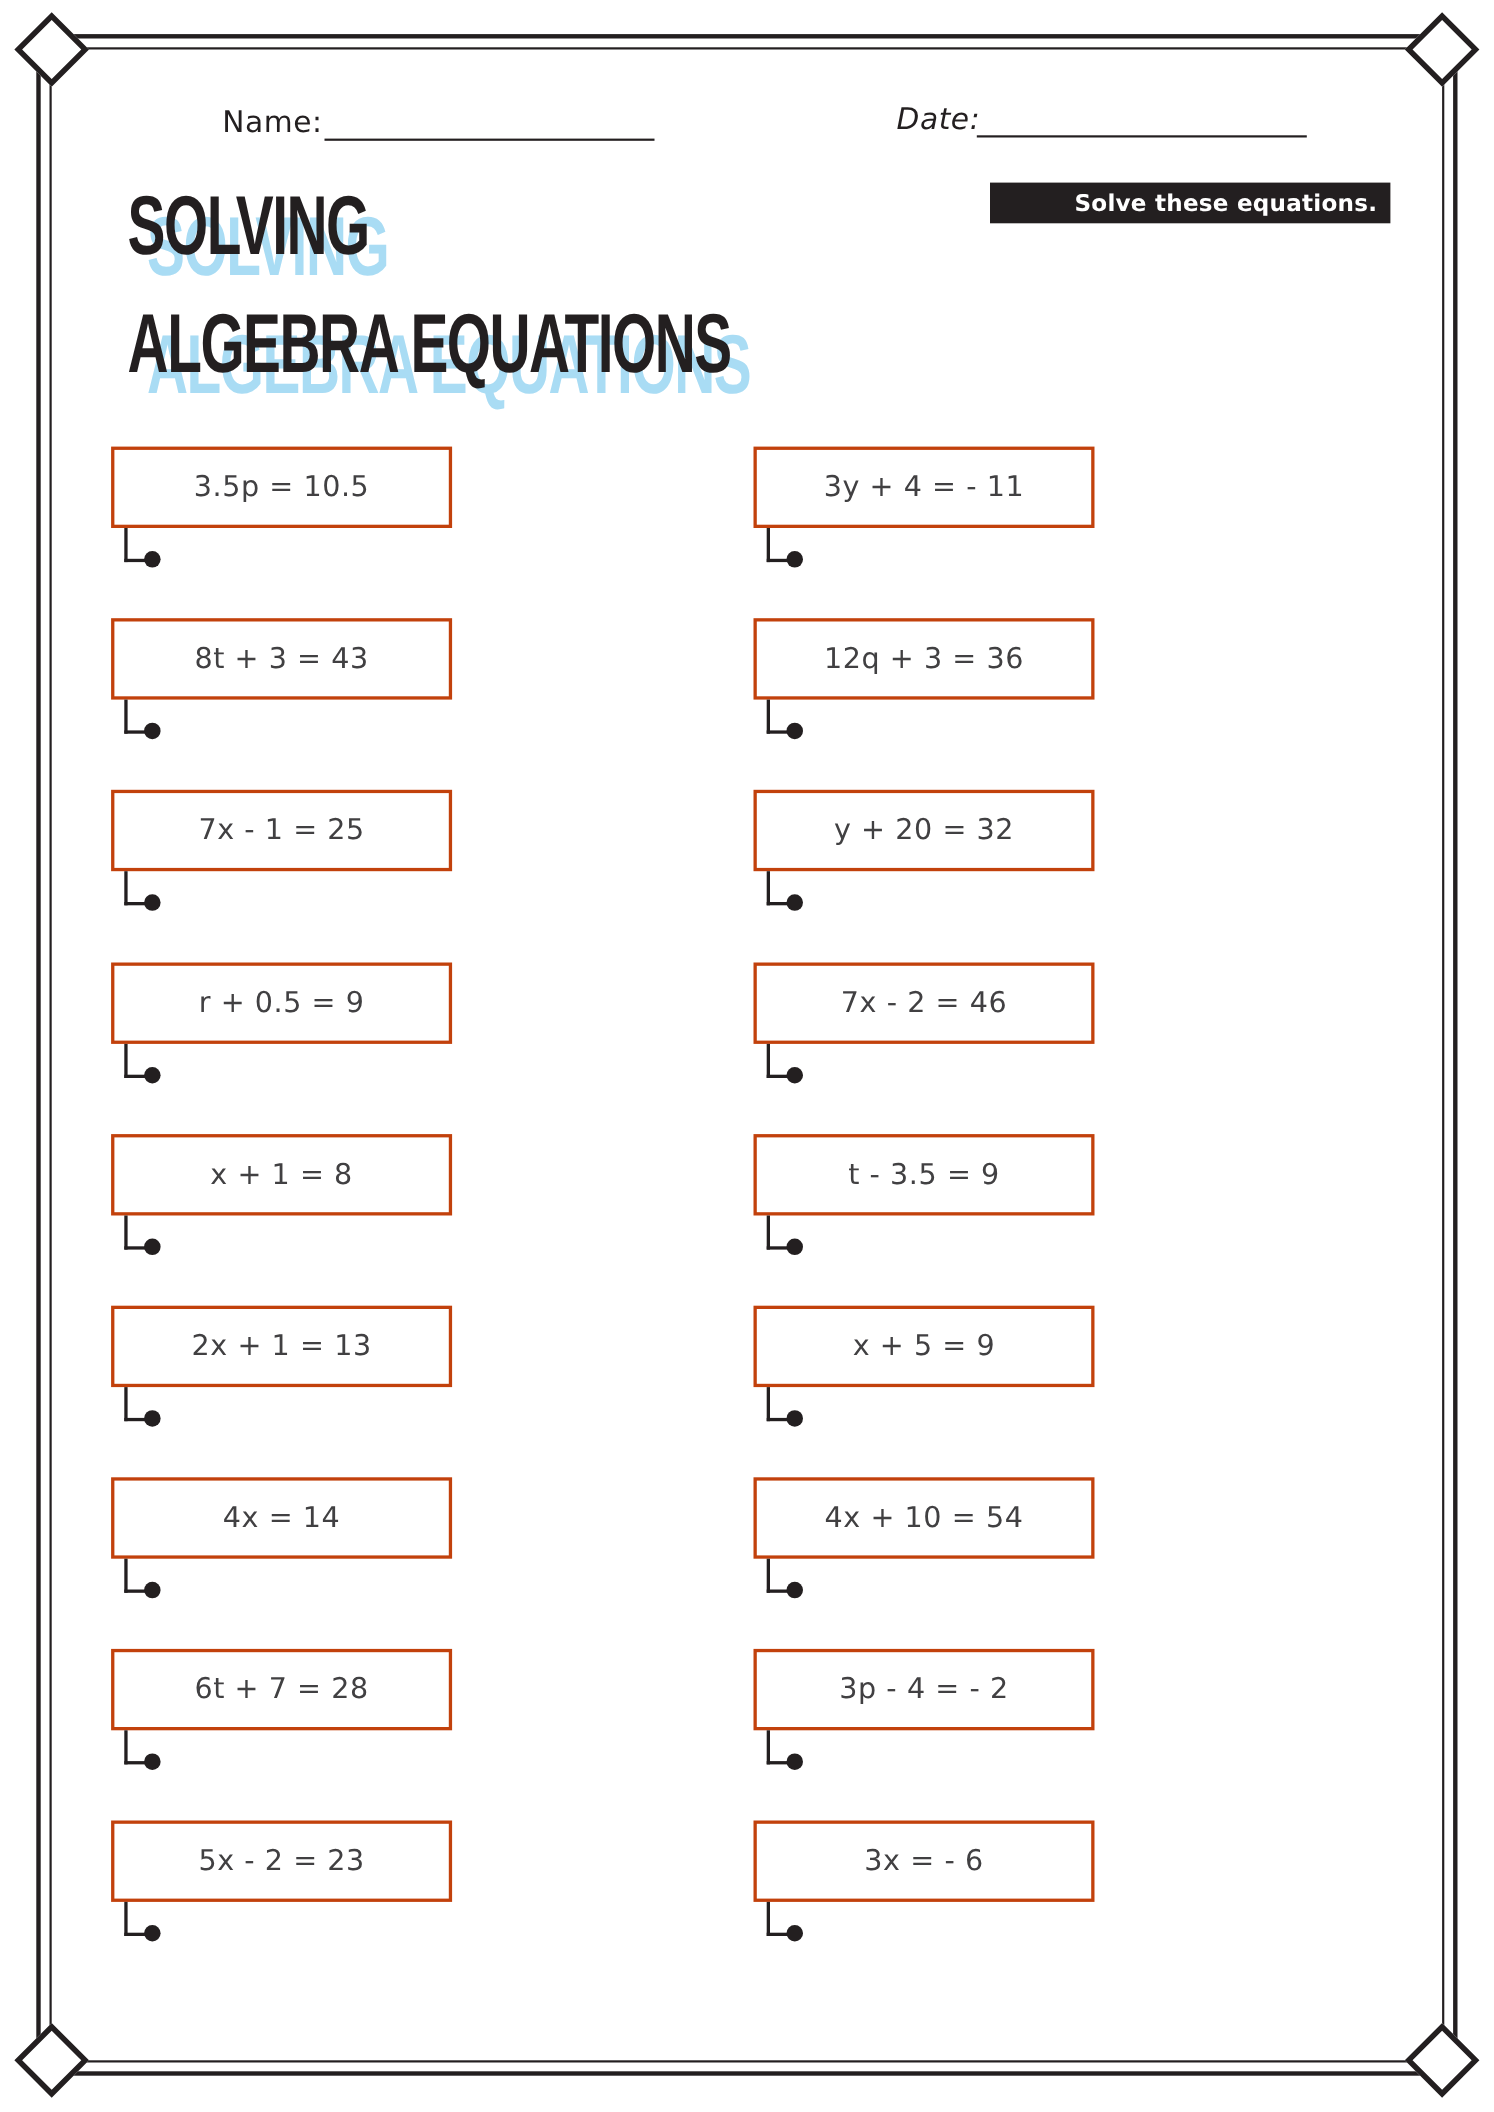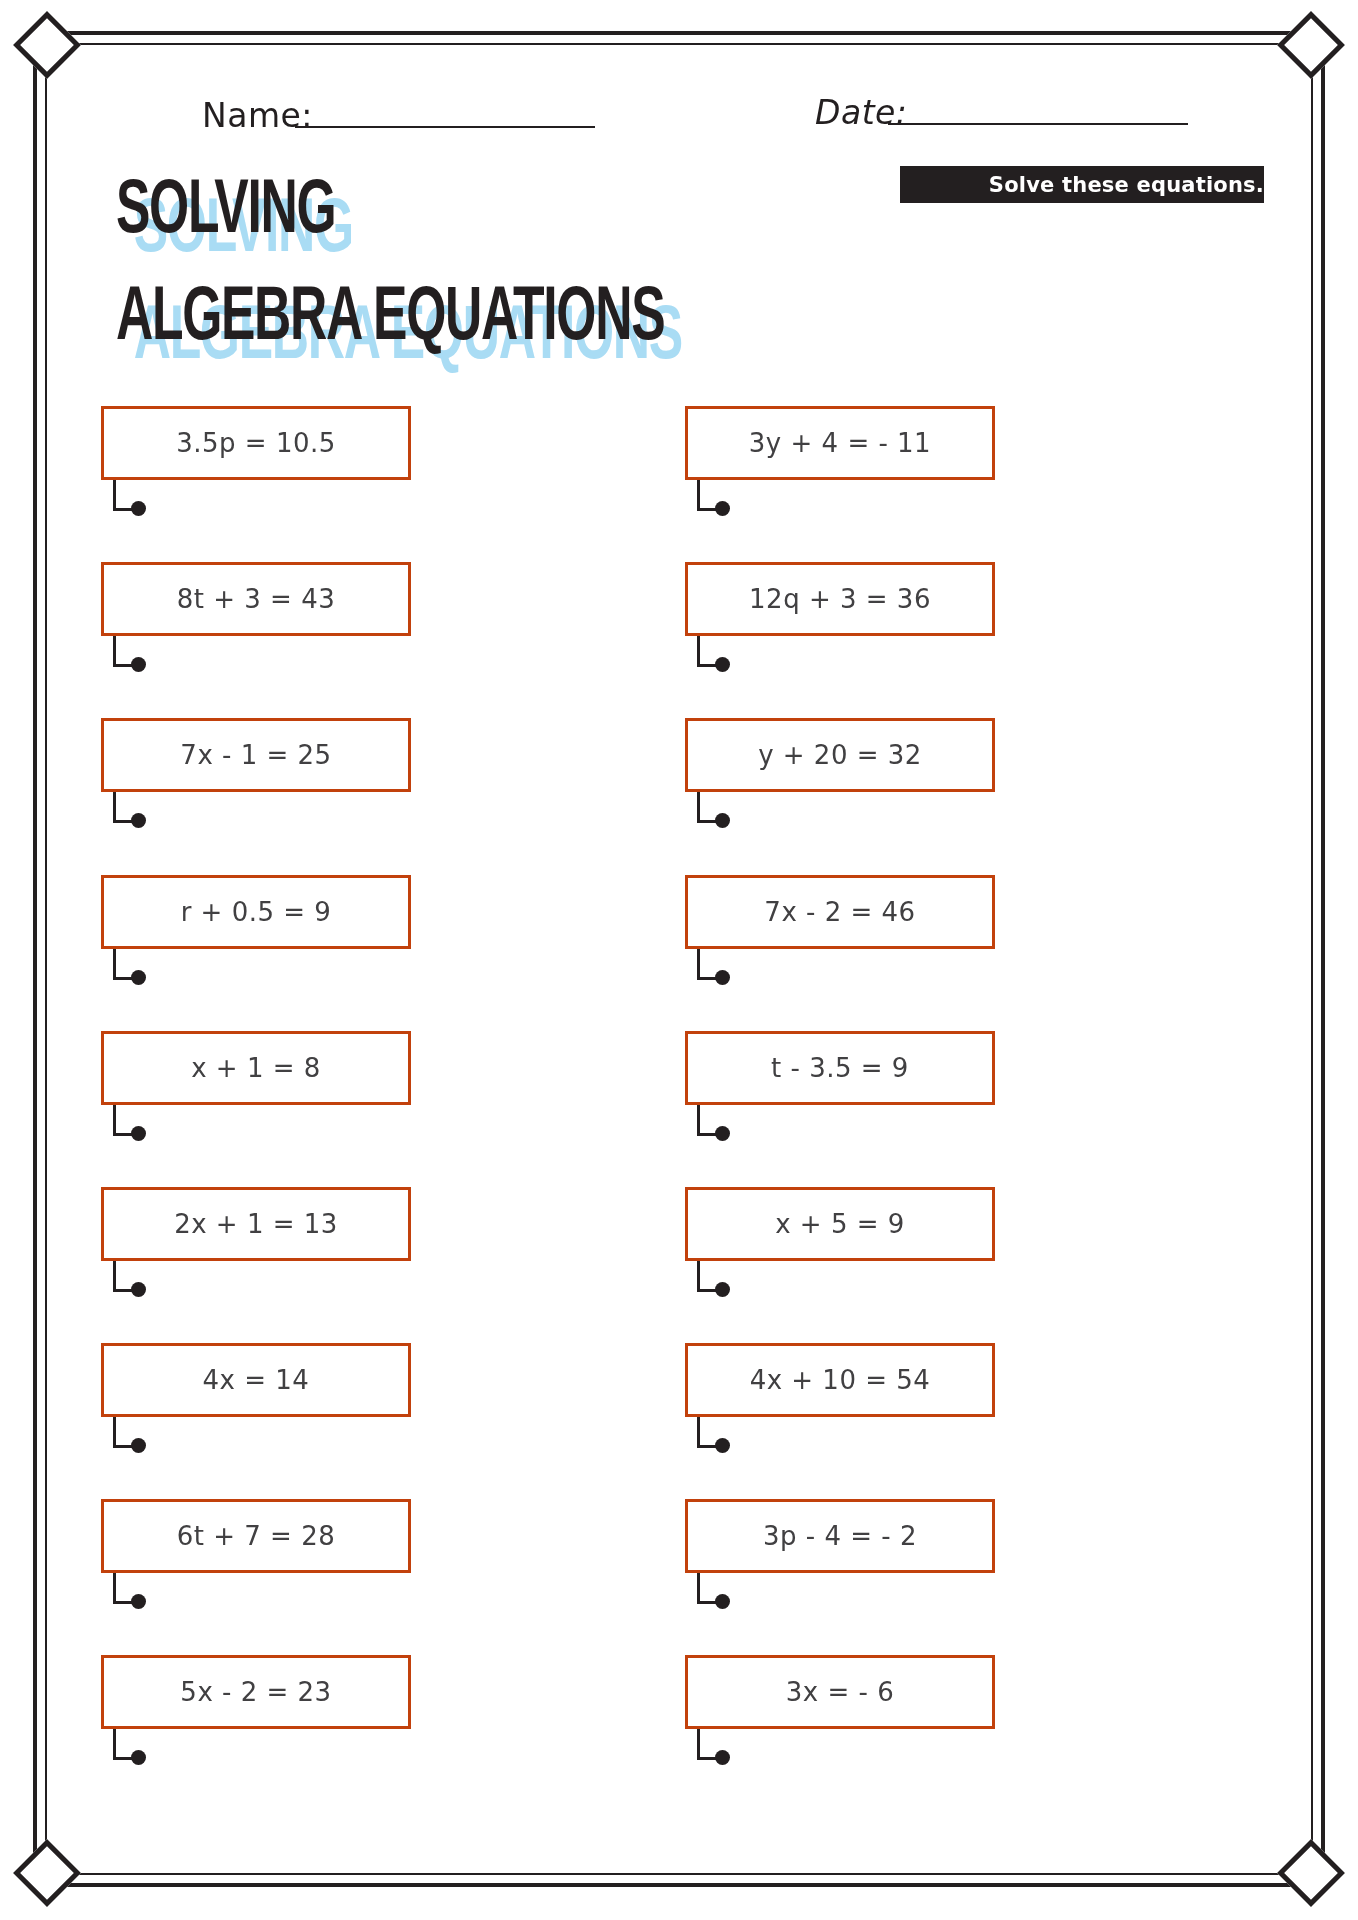--- a/index.html
+++ b/index.html
@@ -19,32 +19,32 @@
   .diamond{
     position:absolute;width:38px;height:38px;background:#ffffff;
     border:5px solid #231f20;transform:rotate(45deg);
   }
   .diamond.tl{left:23px;top:21px;}
   .diamond.tr{left:1287px;top:21px;}
   .diamond.bl{left:23px;top:1849px;}
   .diamond.br{left:1287px;top:1849px;}
 
   
-  .hdr-label{position:absolute;font-size:33px;letter-spacing:0.5px;}
+  .hdr-label{position:absolute;font-size:27px;letter-spacing:0.5px;}
   .name-label{left:202px;top:96px;}
   .date-label{left:815px;top:93px;font-style:italic;}
   .write-line{position:absolute;height:2px;background:#231f20;width:300px;}
   .name-line{left:295px;top:126px;}
   .date-line{left:888px;top:123px;}
 
   
   .badge{
     position:absolute;left:900px;top:166px;width:364px;height:37px;
     background:#231f20;color:#ffffff;display:flex;align-items:center;
-    justify-content:flex-end;box-sizing:border-box;
+    justify-content:flex-end;padding-right:12px;box-sizing:border-box;
     font-size:21px;font-weight:bold;letter-spacing:0.2px;
   }
 
   
   .title-line{
     position:absolute;left:116px;font-size:76px;font-weight:700;
     font-family:"Liberation Sans", sans-serif;line-height:1;
     letter-spacing:-2px;white-space:nowrap;
     transform:scaleX(0.68);transform-origin:left top;
   }

